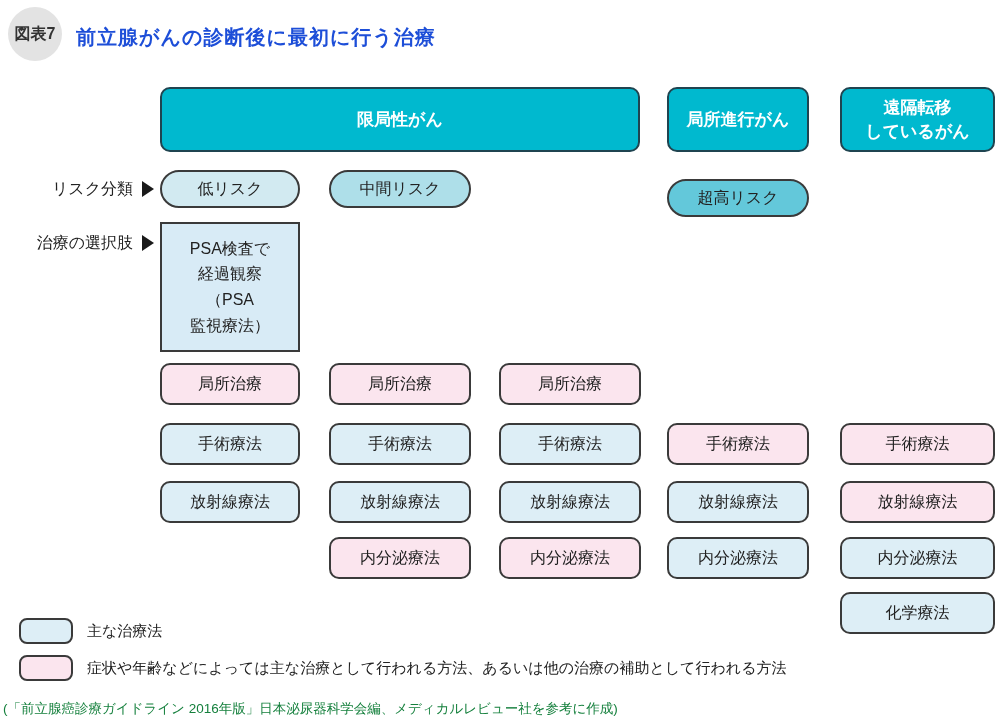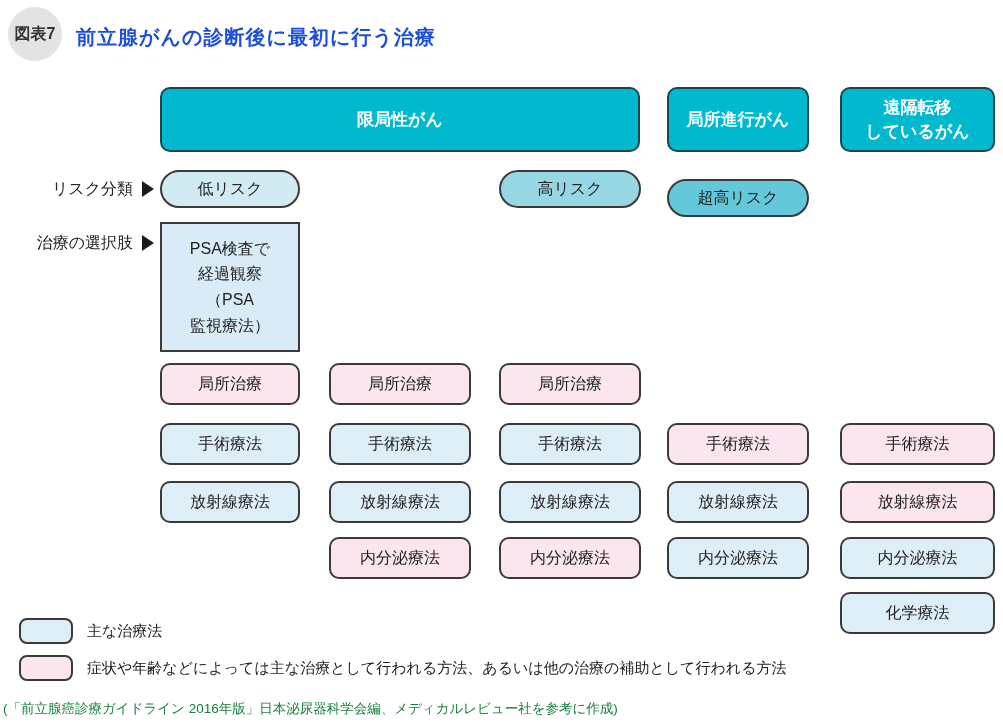--- a/index.html
+++ b/index.html
@@ -86,21 +86,21 @@
   <div class="rowlabel lbl-risk">
     <span>リスク分類</span>
     <span class="tri"></span>
   </div>
   <div class="rowlabel lbl-treat">
     <span>治療の選択肢</span>
     <span class="tri"></span>
   </div>
 
   <div class="risk c1" style="background: rgb(210, 234, 241);">低リスク</div>
-  <div class="risk c3" style="background: rgb(151, 214, 227);">高リスク</div>
+  <div class="risk c2" style="background: rgb(174, 223, 233);">中間リスク</div>
   <div class="risk c4" style="background: rgb(99, 200, 218); margin-top: 9px;">超高リスク</div>
 
   <div class="psa" style="background: rgb(216, 235, 246);">PSA検査で
 経過観察
 （PSA
 監視療法）</div>
 
   <div class="tbox c1 rt1" style="background: rgb(251, 229, 238);">局所治療</div>
   <div class="tbox c1 rt2" style="background: rgb(221, 238, 246);">手術療法</div>
   <div class="tbox c1 rt3" style="background: rgb(221, 238, 246);">放射線療法</div>

